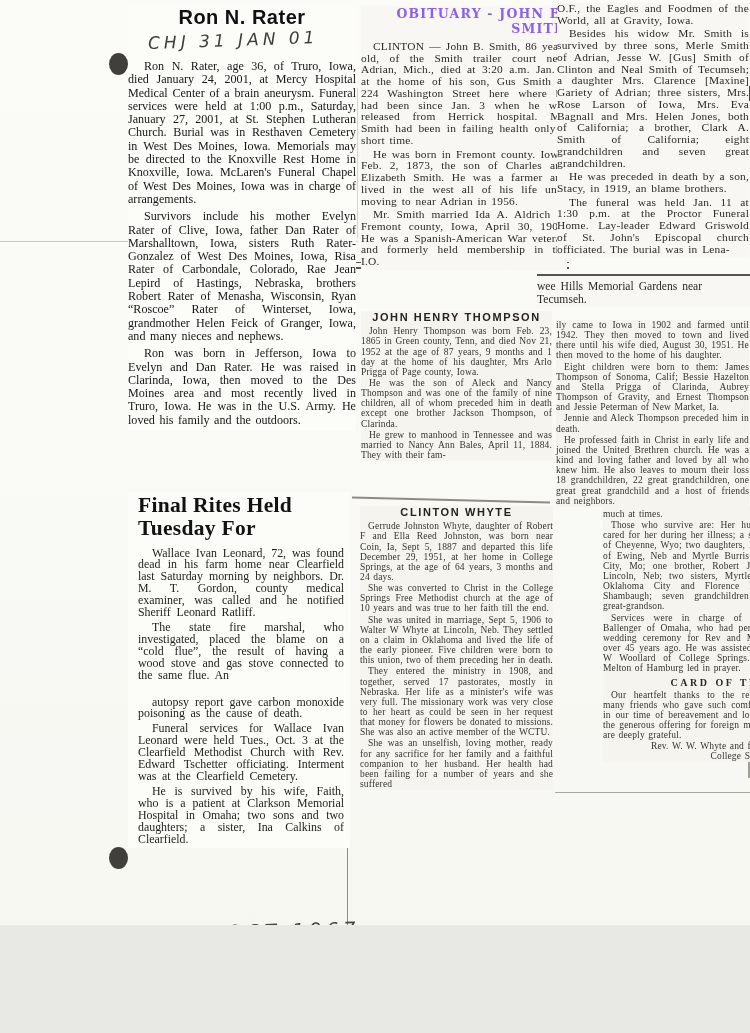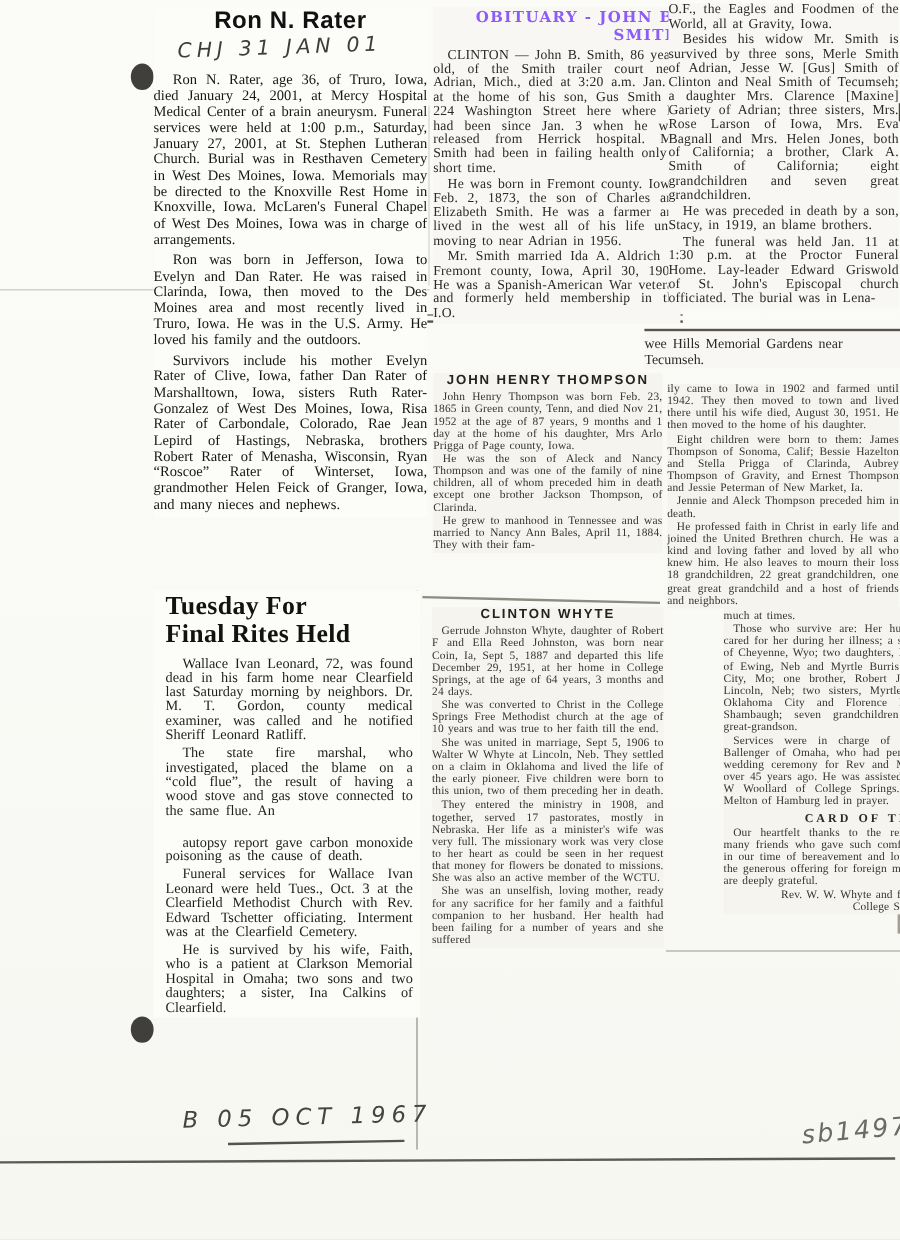--- a/index.html
+++ b/index.html
@@ -1,19 +1,19 @@
 <!DOCTYPE html>
 <html><head>
 <meta charset="utf-8">
 <title>Scanned Obituary Page</title>
 <style>
   html,body{margin:0;padding:0;}
   body{background:#e8e8e5;}
   .page{
-    position:relative;width:750px;height:1033px;overflow:hidden;
+    position:relative;width:750px;height:925px;overflow:hidden;
     background:linear-gradient(180deg,#fbfbf8 0%,#f9f9f5 55%,#f7f7f2 100%);
     font-family:"Liberation Serif",serif;color:#1d1d1b;
   }
   .clip{position:absolute;}
   .jp p{margin:0 0 2px 0;text-align:justify;}
   
   .rater{left:128px;top:6px;width:228px;background:#fcfcf9;}
   .rater-title{margin:0 0 2px 0;font:bold 20px/1.1 "Liberation Sans",sans-serif;text-align:center;letter-spacing:.5px;color:#111;}
   .rater-body{font:12.1px/1.1 "Liberation Serif",serif;color:#161614;word-spacing:1.5px;}
   .rater-body p{text-indent:16px;margin-bottom:4px;}
@@ -78,22 +78,22 @@
   <div class="rule" style="left:347px;top:492px;width:1px;height:466px;background:#8f8d85;"></div>
   <div class="rule" style="left:748px;top:520px;width:2px;height:258px;background:#a19e96;"></div>
   <div class="rule" style="left:0;top:966px;width:746px;height:2px;background:#5b5a54;transform:rotate(-0.25deg);"></div>
   <div class="rule" style="left:190px;top:951px;width:147px;height:2px;background:#55534c;transform:rotate(-1deg);"></div>
 
   <section class="clip rater jp">
     <h1 class="rater-title">Ron N. Rater</h1>
     <div style="height:30px;"></div>
     <div class="rater-body">
       <p>Ron N. Rater, age 36, of Truro, Iowa, died January 24, 2001, at Mercy Hospital Medical Center of a brain aneurysm. Funeral services were held at 1:00 p.m., Saturday, January 27, 2001, at St. Stephen Lutheran Church. Burial was in Resthaven Cemetery in West Des Moines, Iowa. Memorials may be directed to the Knoxville Rest Home in Knoxville, Iowa. McLaren's Funeral Chapel of West Des Moines, Iowa was in charge of arrangements.</p>
+      <p>Survivors include his mother Evelyn Rater of Clive, Iowa, father Dan Rater of Marshalltown, Iowa, sisters Ruth Rater-Gonzalez of West Des Moines, Iowa, Risa Rater of Carbondale, Colorado, Rae Jean Lepird of Hastings, Nebraska, brothers Robert Rater of Menasha, Wisconsin, Ryan “Roscoe” Rater of Winterset, Iowa, grandmother Helen Feick of Granger, Iowa, and many nieces and nephews.</p>
       <p>Ron was born in Jefferson, Iowa to Evelyn and Dan Rater. He was raised in Clarinda, Iowa, then moved to the Des Moines area and most recently lived in Truro, Iowa. He was in the U.S. Army. He loved his family and the outdoors.</p>
-      <p>Survivors include his mother Evelyn Rater of Clive, Iowa, father Dan Rater of Marshalltown, Iowa, sisters Ruth Rater-Gonzalez of West Des Moines, Iowa, Risa Rater of Carbondale, Colorado, Rae Jean Lepird of Hastings, Nebraska, brothers Robert Rater of Menasha, Wisconsin, Ryan “Roscoe” Rater of Winterset, Iowa, grandmother Helen Feick of Granger, Iowa, and many nieces and nephews.</p>
     </div>
   </section>
   <div class="hand hand-chj">CHJ 31 JAN 01</div>
 
   <section class="clip smith1 jp">
     <h2 class="smith-header">OBITUARY - JOHN B. SMITH</h2>
     <div class="smith-body">
       <p>CLINTON — John B. Smith, 86 years old, of the Smith trailer court near Adrian, Mich., died at 3:20 a.m. Jan. 8 at the home of his son, Gus Smith at 224 Washington Street here where he had been since Jan. 3 when he was released from Herrick hospital. Mr. Smith had been in failing health only a short time.</p>
       <p>He was born in Fremont county. Iowa, Feb. 2, 1873, the son of Charles and Elizabeth Smith. He was a farmer and lived in the west all of his life until moving to near Adrian in 1956.</p>
       <p>Mr. Smith married Ida A. Aldrich of Fremont county, Iowa, April 30, 1902. He was a Spanish-American War veteran and formerly held membership in the I.O.</p>
@@ -124,22 +124,22 @@
     <div class="tiny">
       <p>ily came to Iowa in 1902 and farmed until 1942. They then moved to town and lived there until his wife died, August 30, 1951. He then moved to the home of his daughter.</p>
       <p>Eight children were born to them: James Thompson of Sonoma, Calif; Bessie Hazelton and Stella Prigga of Clarinda, Aubrey Thompson of Gravity, and Ernest Thompson and Jessie Peterman of New Market, Ia.</p>
       <p>Jennie and Aleck Thompson preceded him in death.</p>
       <p>He professed faith in Christ in early life and joined the United Brethren church. He was a kind and loving father and loved by all who knew him. He also leaves to mourn their loss 18 grandchildren, 22 great grandchildren, one great great grandchild and a host of friends and neighbors.</p>
     </div>
   </section>
 
   <section class="clip leonard jp">
     <h1 class="leonard-title">
+      <div>Final Rites Held</div>
       <div>Tuesday For</div>
-      <div>Final Rites Held</div>
     </h1>
     <div class="leonard-body">
       <p>Wallace Ivan Leonard, 72, was found dead in his farm home near Clearfield last Saturday morning by neighbors. Dr. M. T. Gordon, county medical examiner, was called and he notified Sheriff Leonard Ratliff.</p>
       <p>The state fire marshal, who investigated, placed the blame on a “cold flue”, the result of having a wood stove and gas stove connected to the same flue. An</p>
       <p class="gap">autopsy report gave carbon monoxide poisoning as the cause of death.</p>
       <p>Funeral services for Wallace Ivan Leonard were held Tues., Oct. 3 at the Clearfield Methodist Church with Rev. Edward Tschetter officiating. Interment was at the Clearfield Cemetery.</p>
       <p>He is survived by his wife, Faith, who is a patient at Clarkson Memorial Hospital in Omaha; two sons and two daughters; a sister, Ina Calkins of Clearfield.</p>
     </div>
   </section>
   <div class="hand hand-b">B 05 OCT 1967</div>

